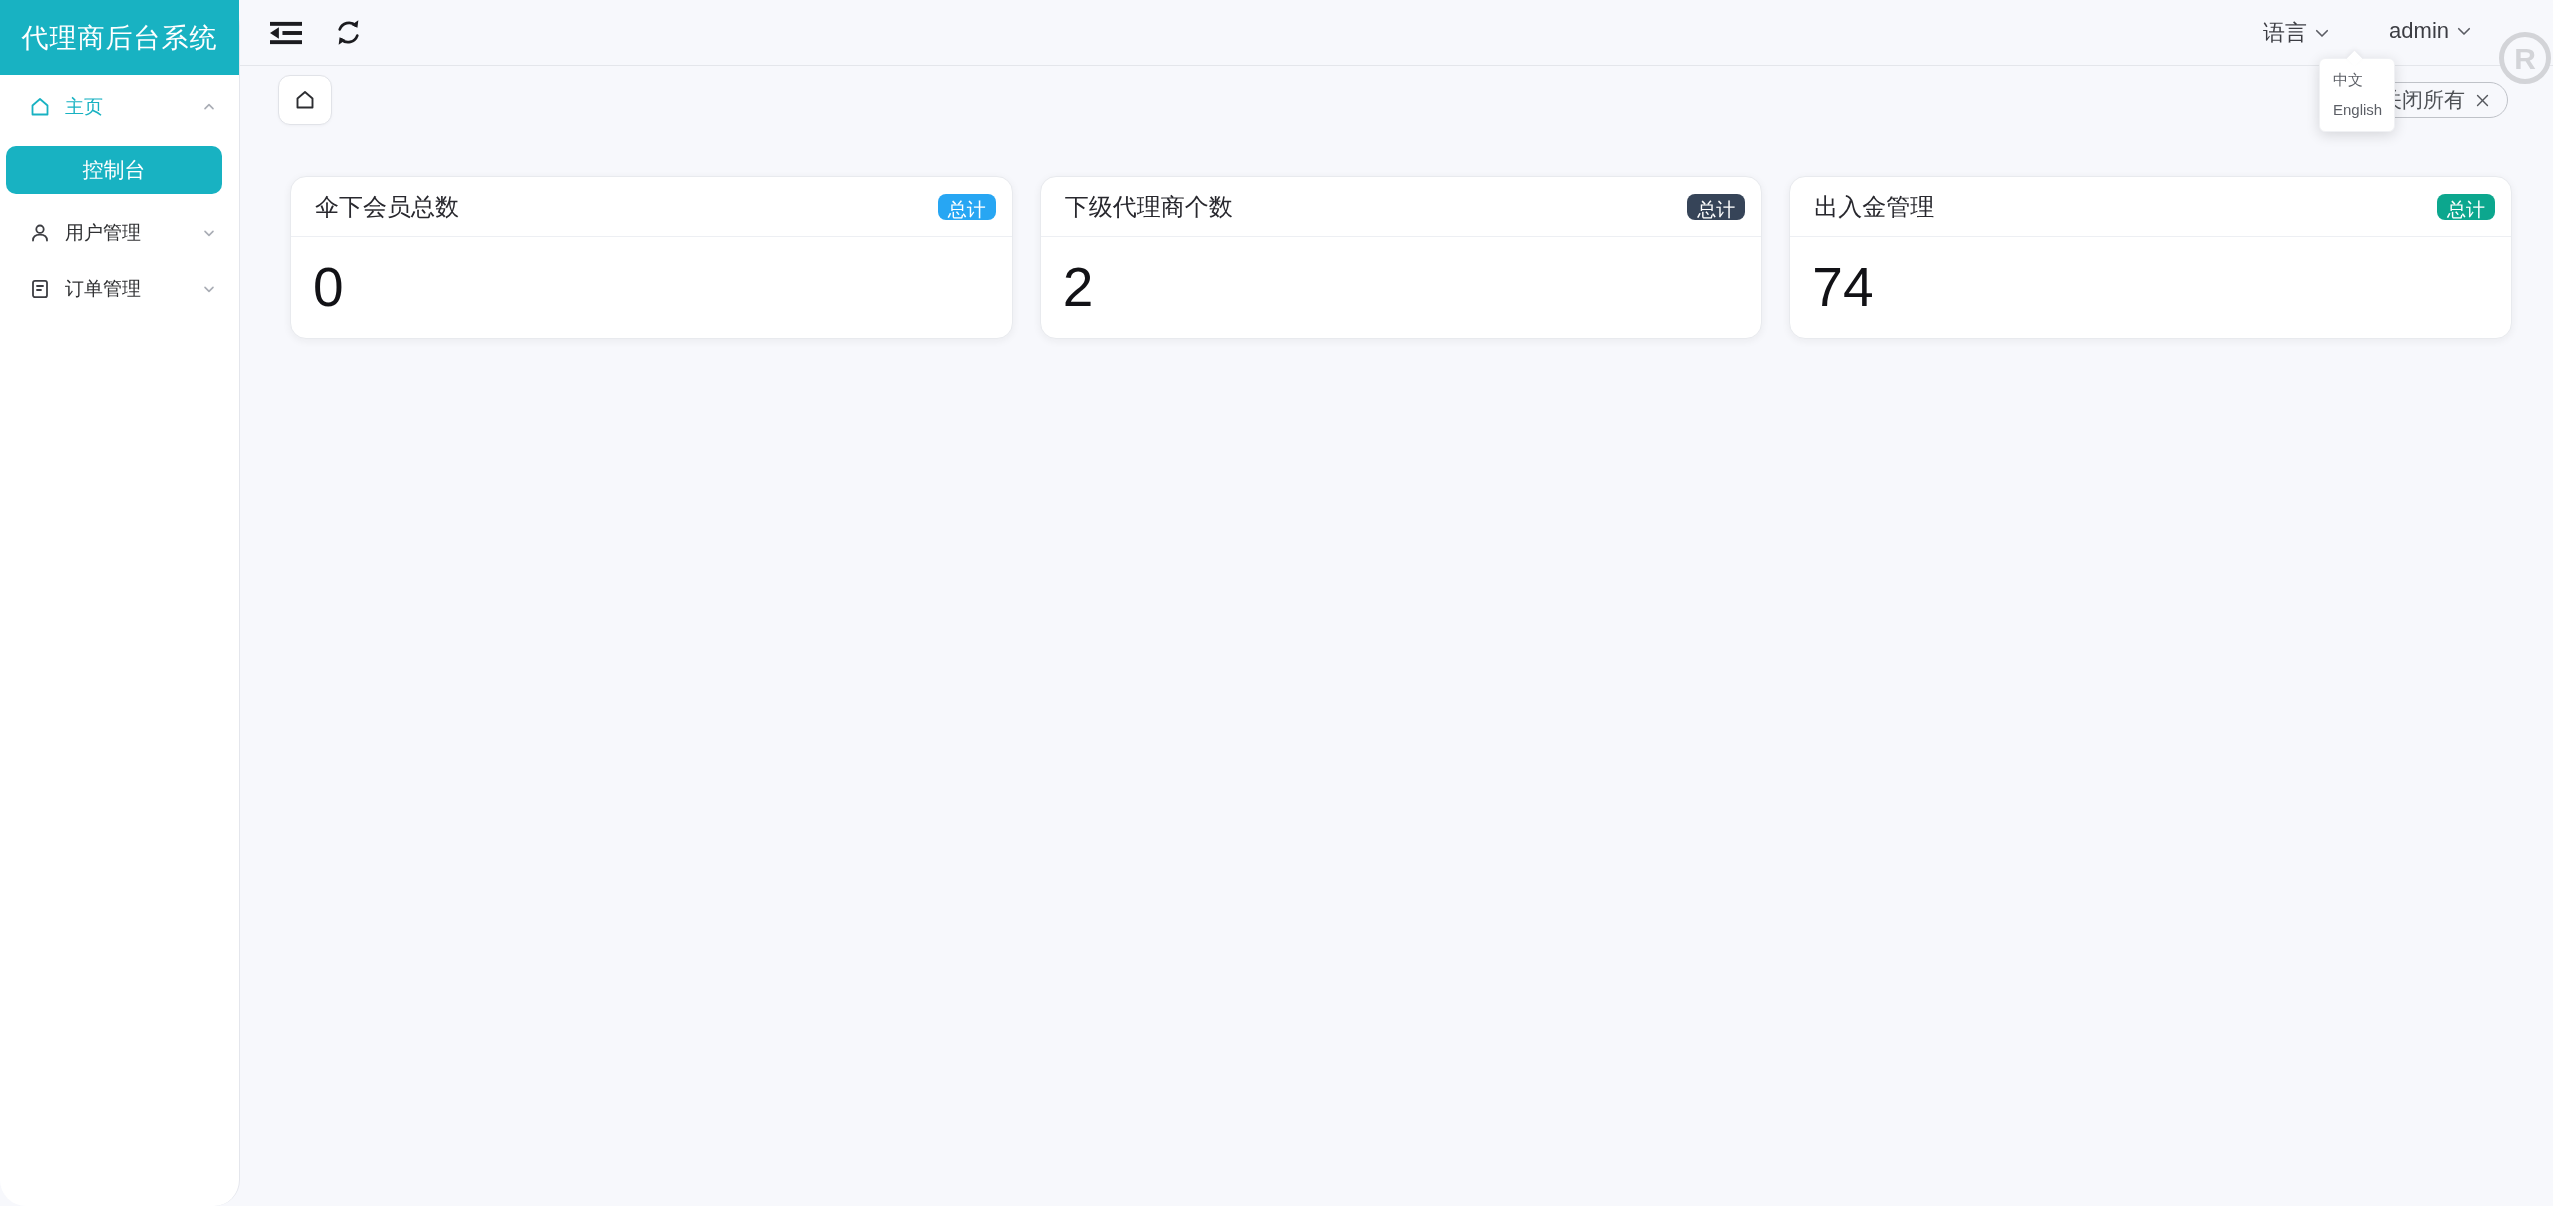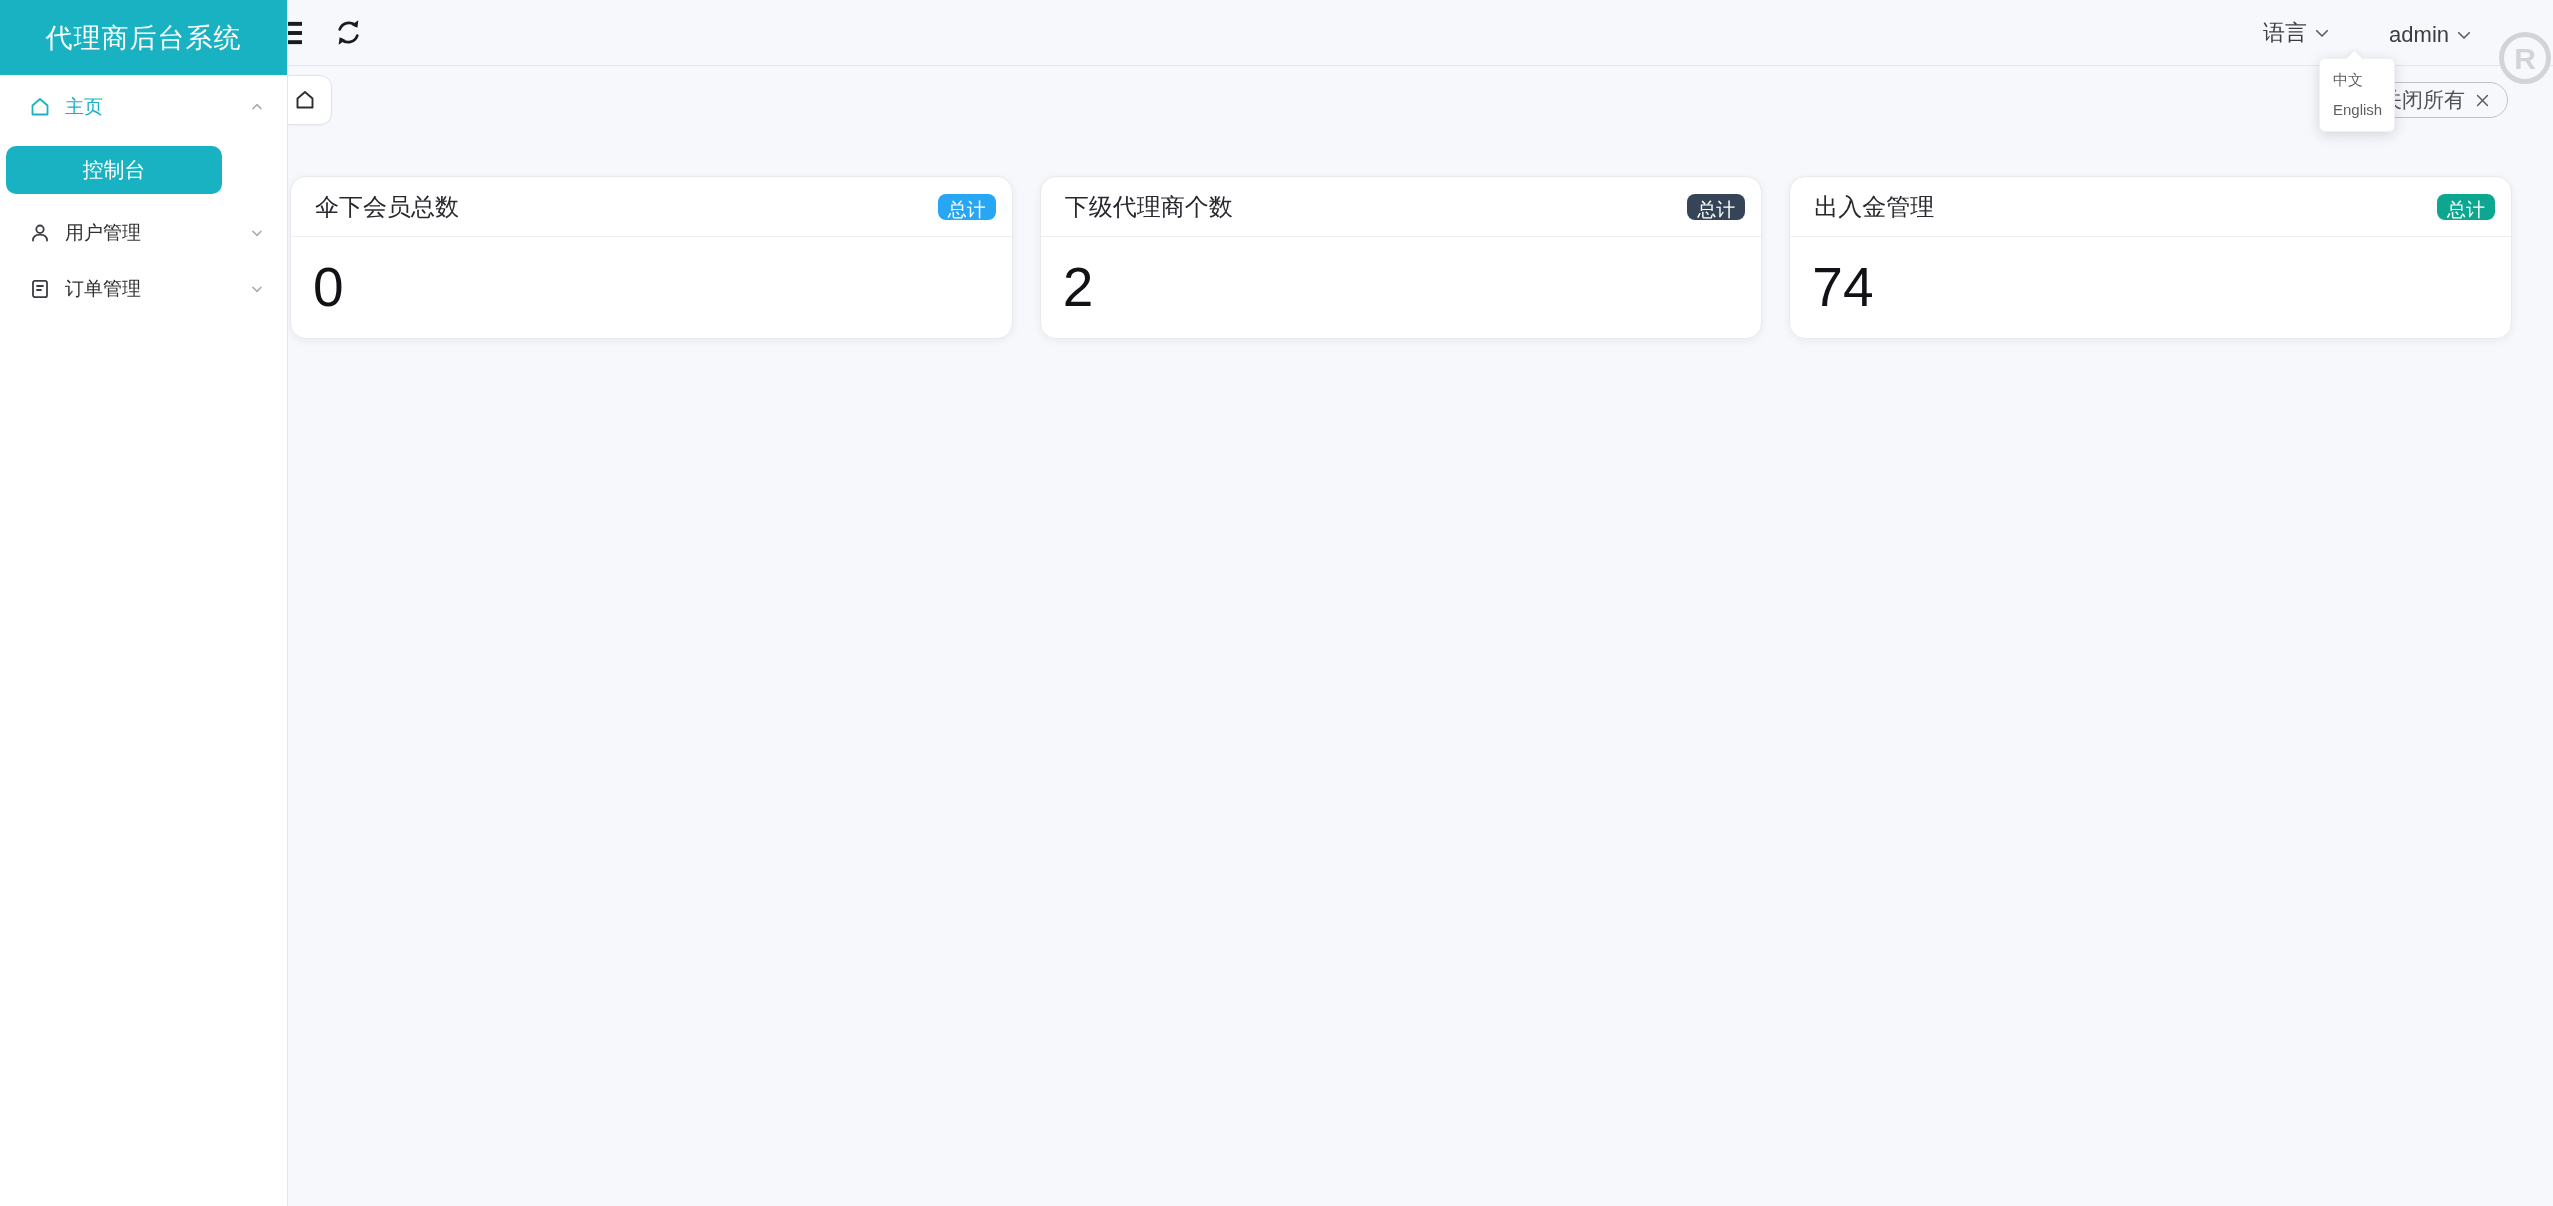--- a/index.html
+++ b/index.html
@@ -5,22 +5,22 @@
   * { margin:0; padding:0; box-sizing:border-box; }
   html,body { width:2553px; height:1206px; overflow:hidden; }
   body {
     font-family:"Liberation Sans","DejaVu Sans",sans-serif;
     background:#f7f8fc; color:#303133; position:relative;
   }
   svg { display:block; }
 
   
   .sidebar {
-    position:absolute; left:0; top:0; bottom:0; width:288px;
-    background:#ffffff; border-right:1px solid #e4e6ec; z-index:5;
+    position:absolute; left:0; top:0; bottom:0; width:240px;
+    background:#ffffff; border-right:1px solid #e4e6ec; z-index:5;border-radius:26px;
   }
   .logo {
     height:75px; display:flex; align-items:center; justify-content:center;
     color:#fff; font-size:27px; font-weight:500; letter-spacing:1px;
   }
   .menu { padding-top:4px; }
   .menu-item {
     height:56px; display:flex; align-items:center;
     padding:0 22px 0 28px; cursor:pointer; font-size:19px; color:#303133;
   }
@@ -37,21 +37,21 @@
   
   .main { position:absolute; left:240px; right:0; top:0; bottom:0; }
 
   .topbar {
     height:66px; display:flex; align-items:center;
     border-bottom:1px solid #e4e6eb; padding-left:25px; position:relative;
   }
   .icon-btn { background:none; border:none; cursor:pointer; padding:4px; }
   .icon-btn + .icon-btn { margin-left:22px; }
   .topbar-right {
-    margin-left:auto; display:flex; align-items:flex-end; margin-right:80px;
+    margin-left:auto; display:flex; align-items:flex-start; margin-right:80px;
   }
   .trigger {
     display:flex; align-items:center; gap:6px; cursor:pointer;
     font-size:22px; color:#3c3d43;
   }
   .trigger .chev { width:18px; height:18px; color:#5a5c63; }
   .admin-trigger { margin-left:58px; }
   .avatar {
     position:absolute; right:1px; top:31px; width:54px; height:54px; z-index:3;
   }

